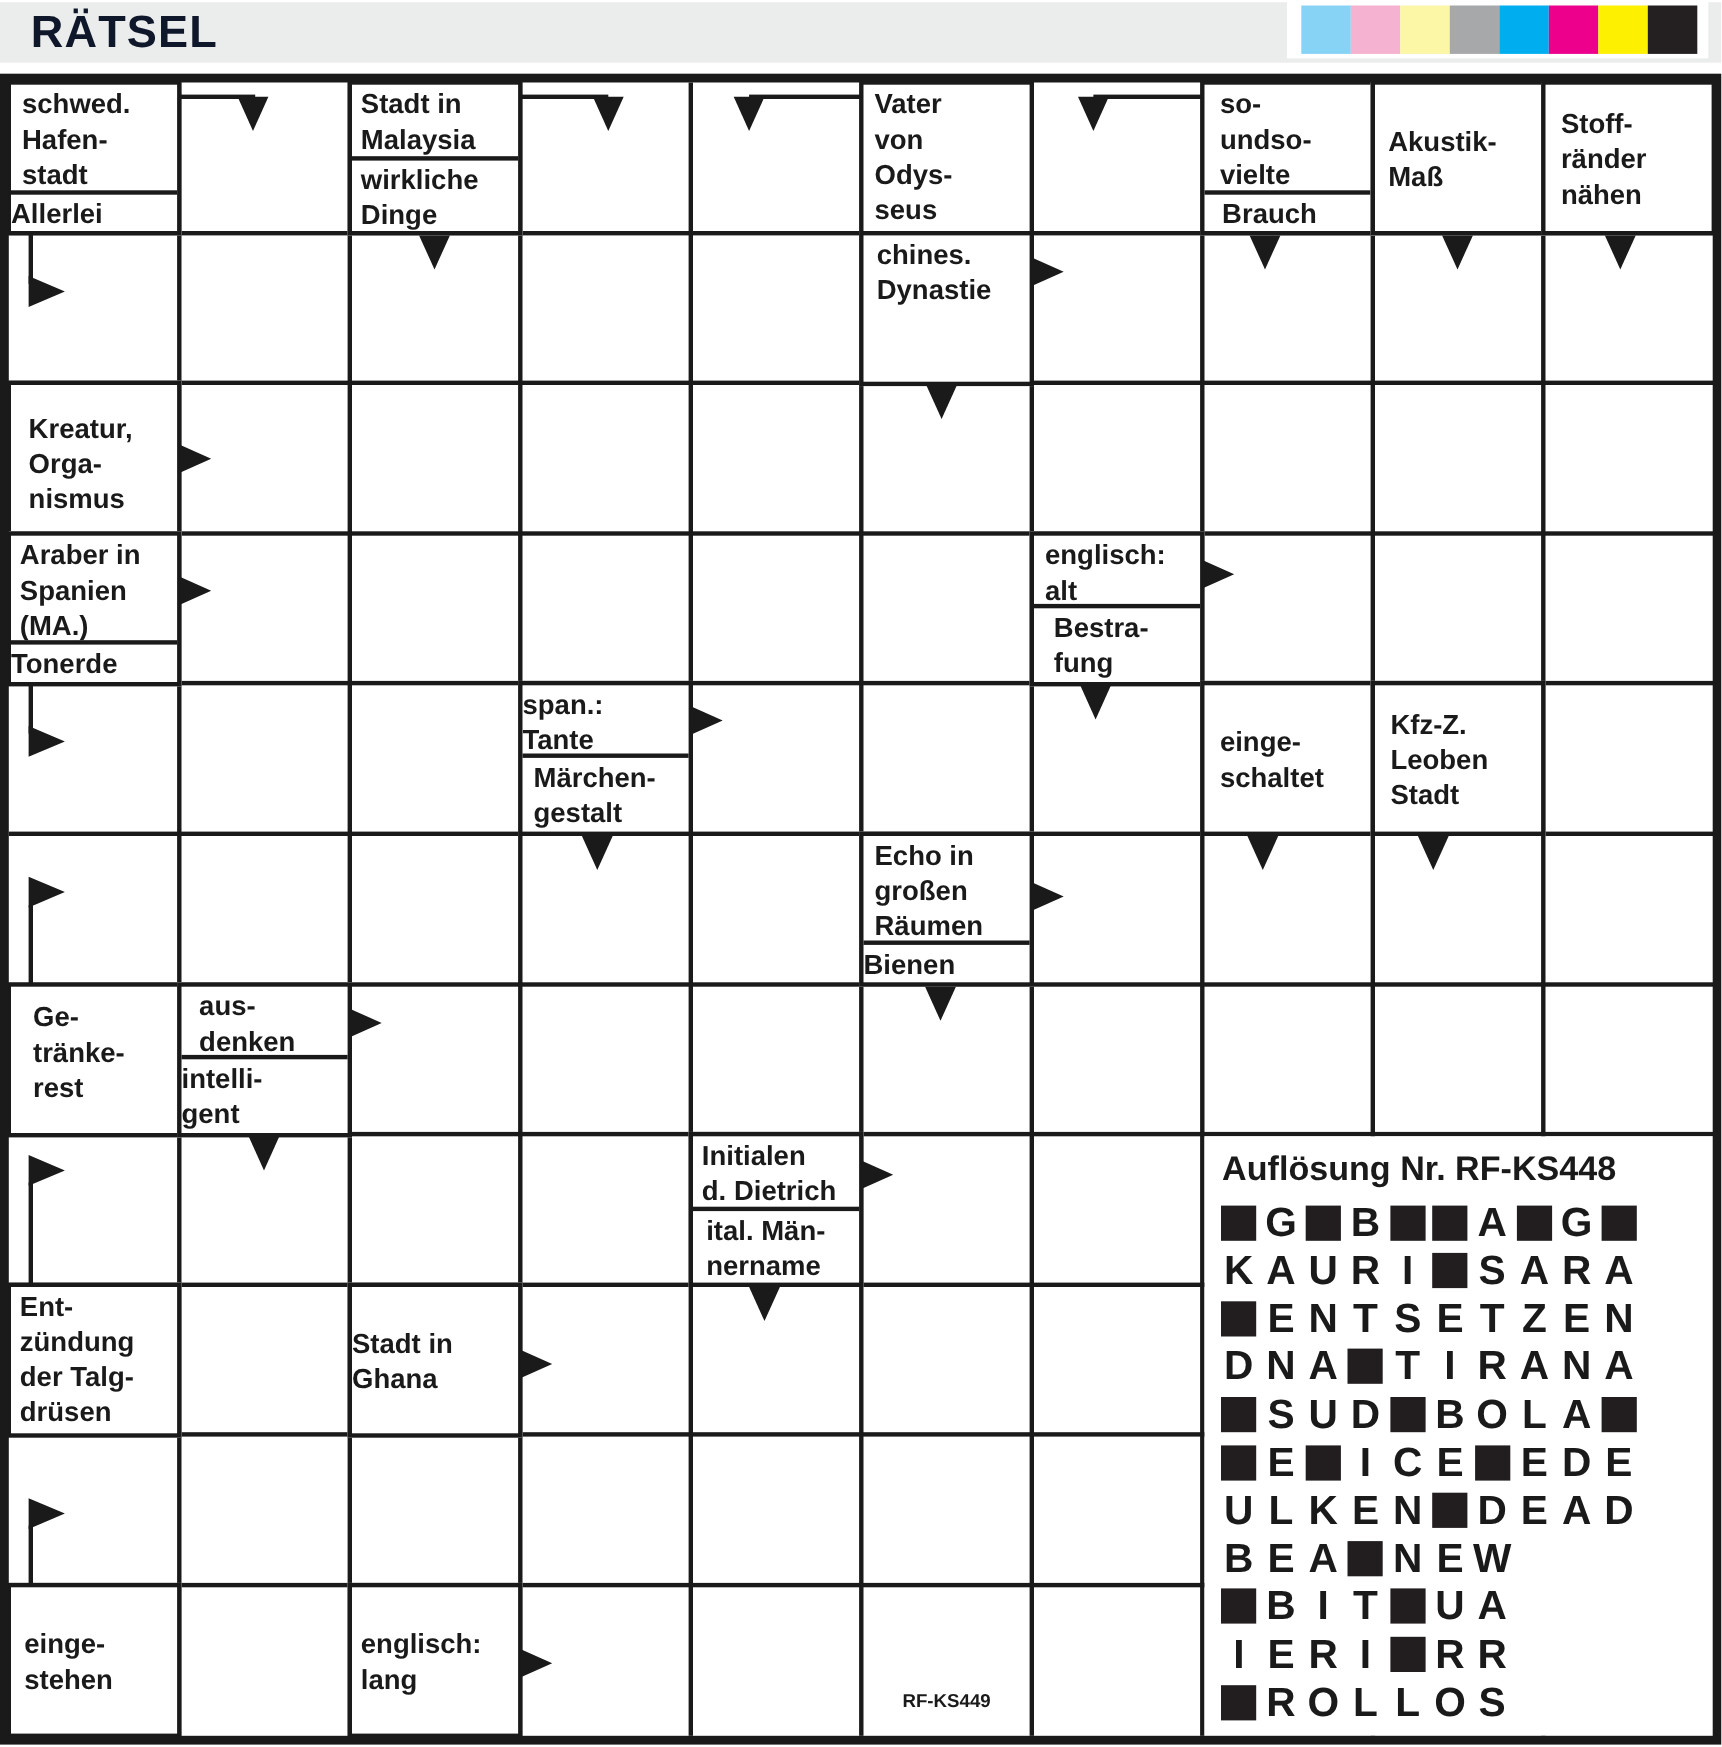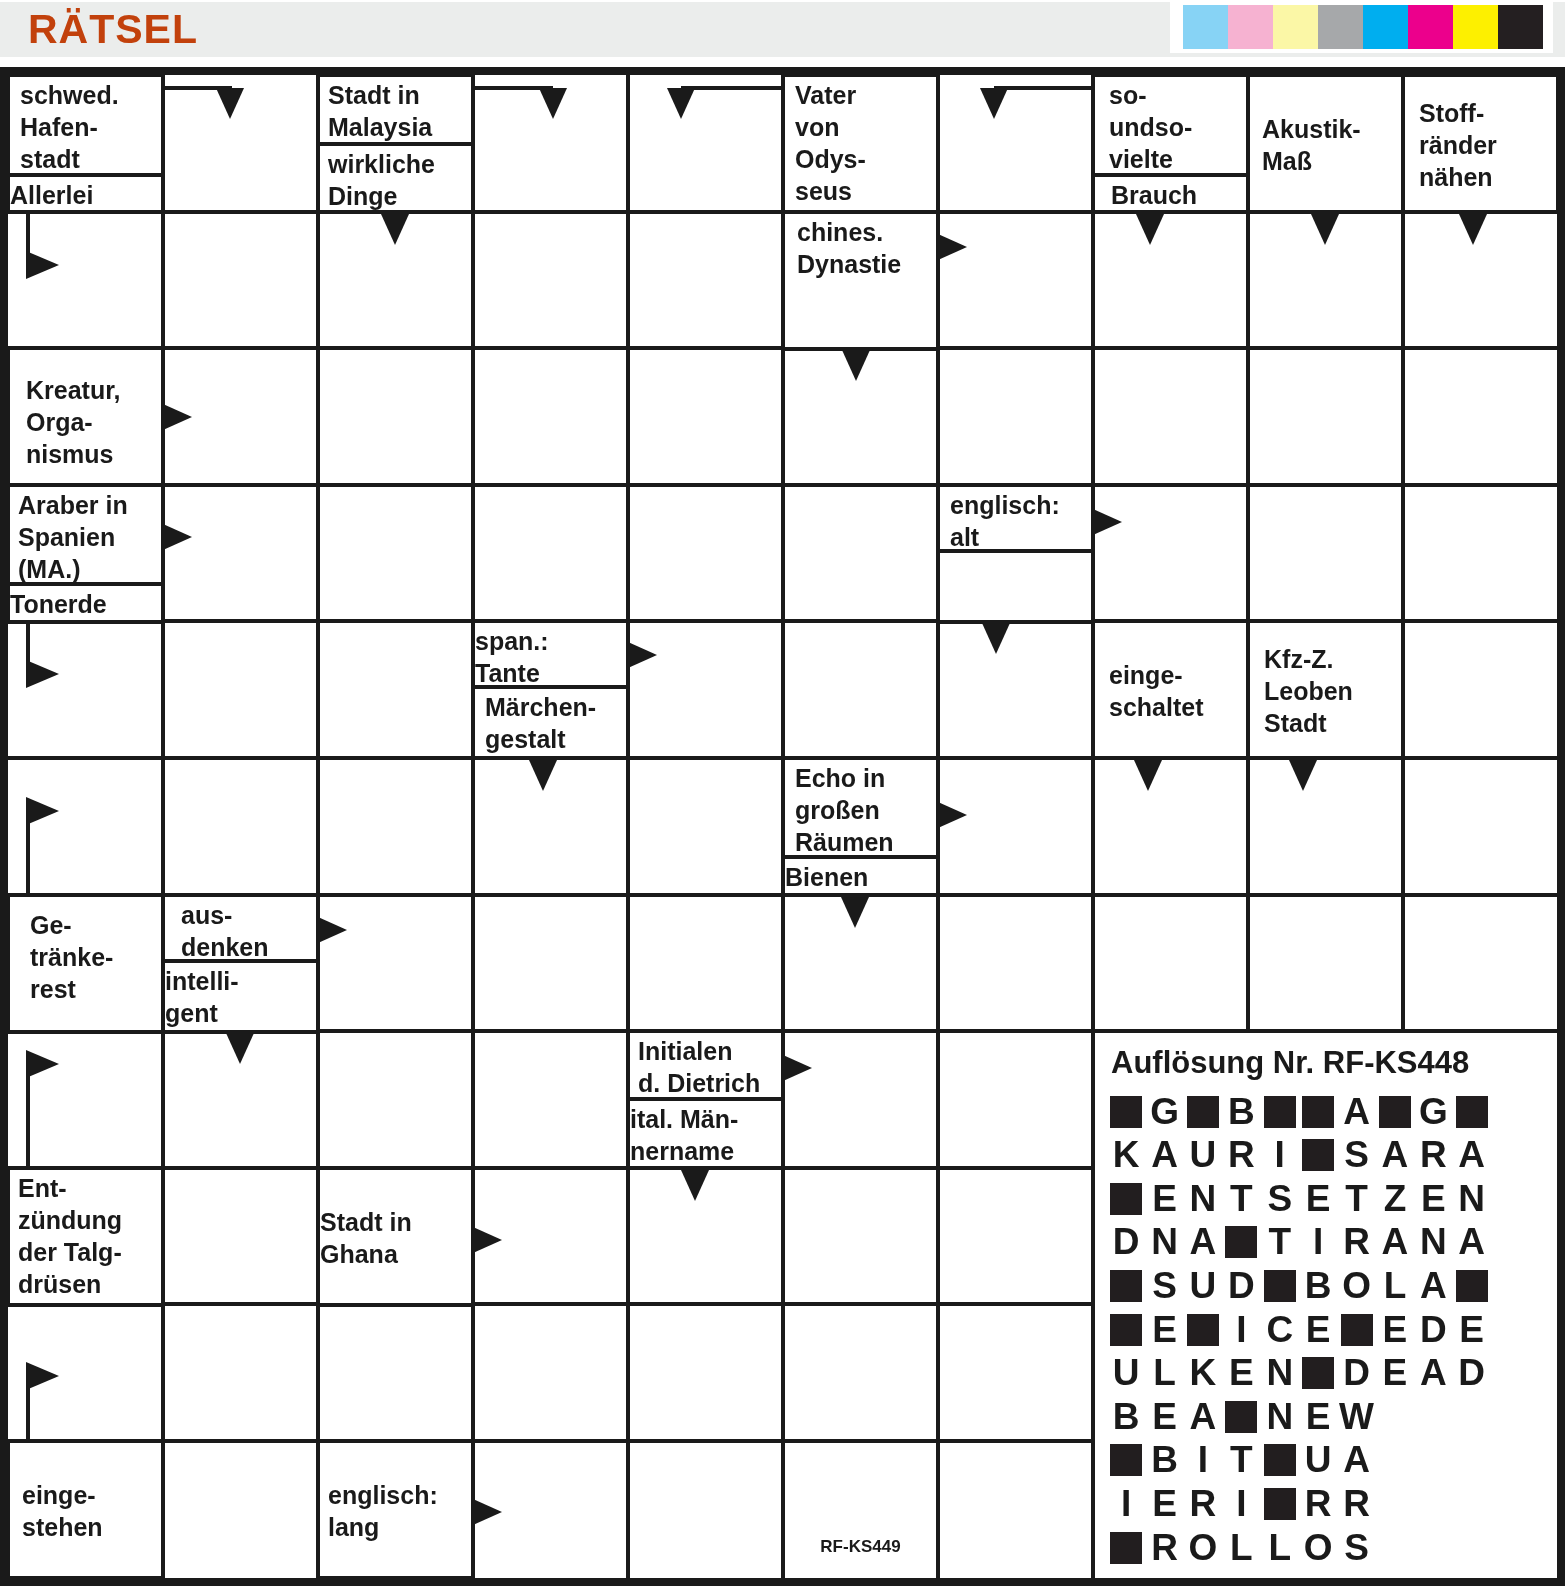--- a/index.html
+++ b/index.html
@@ -2,21 +2,21 @@
 <html><head>
 <meta charset="utf-8">
 <style>
   :root{ --ink:#1a1a1a; }
   *{ margin:0; padding:0; box-sizing:border-box; }
   body{ font-family:"Liberation Sans", sans-serif; background:#fff; }
   .page{ position:relative; width:1565px; height:1588px; background:#fff; overflow:hidden; }
 
   
   .header-bar{ position:absolute; left:0; top:2px; width:1565px; height:55px; background:#ebedec; }
-  .header-title{ position:absolute; left:28px; top:6px; font-size:41px; font-weight:bold; color:#c2410c; letter-spacing:1px; }
+  .header-title{ position:absolute; left:28px; top:6px; font-size:41px; font-weight:bold; color:#0f172a; letter-spacing:1px; }
   .strip-panel{ position:absolute; left:1170px; top:0; width:383px; height:53px; background:#fff; display:flex; align-items:center; padding-left:13px; }
   .strip-sq{ width:45px; height:44px; }
 
   
   .outer-border{ position:absolute; left:0; top:67px; width:1565px; height:1519px; border:8px solid var(--ink); z-index:5; pointer-events:none; }
   .grid{ position:absolute; left:8px; top:75px; width:1550px; height:1503px; }
   .vl{ position:absolute; top:0; width:4px; height:1503px; background:var(--ink); z-index:1; }
   .hl{ position:absolute; left:0; height:4px; width:1550px; background:var(--ink); z-index:1; }
 
   
@@ -293,20 +293,22 @@
     </div>
     <div class="cb" style="left:-2px;top:408px">
       <div class="ct div-b" style="height:100px;padding-left:8px">Araber in
 Spanien
 (MA.)</div>
       <div class="ct cen">Tonerde</div>
     </div>
     <div class="cb" style="left:928px;top:408px">
       <div class="ct div-b" style="height:66px">englisch:
 alt</div>
+      <div class="ct" style="padding-left:18px">Bestra-
+fung</div>
     </div>
     <div class="cb" style="left:463px;top:544px">
       <div class="ct div-b cen" style="height:66px">span.:
 Tante</div>
       <div class="ct">Märchen-
 gestalt</div>
     </div>
     <div class="cb vc" style="left:1083px;top:544px">
       <div class="ct" style="padding-left:14px">einge-
 schaltet</div>
@@ -329,21 +331,21 @@
     </div>
     <div class="cb" style="left:153px;top:818px">
       <div class="ct div-b" style="height:66px;padding-left:16px">aus-
 denken</div>
       <div class="ct cen">intelli-
 gent</div>
     </div>
     <div class="cb" style="left:618px;top:954px">
       <div class="ct div-b" style="height:68px;padding-left:8px">Initialen
 d. Dietrich</div>
-      <div class="ct" style="padding-left:0">ital. Män-
+      <div class="ct" style="padding-left:12px">ital. Män-
 nername</div>
     </div>
     <div class="cb" style="left:-2px;top:1091px">
       <div class="ct" style="padding-left:8px">Ent-
 zündung
 der Talg-
 drüsen</div>
     </div>
     <div class="cb vc" style="left:308px;top:1091px">
       <div class="ct cen">Stadt in

